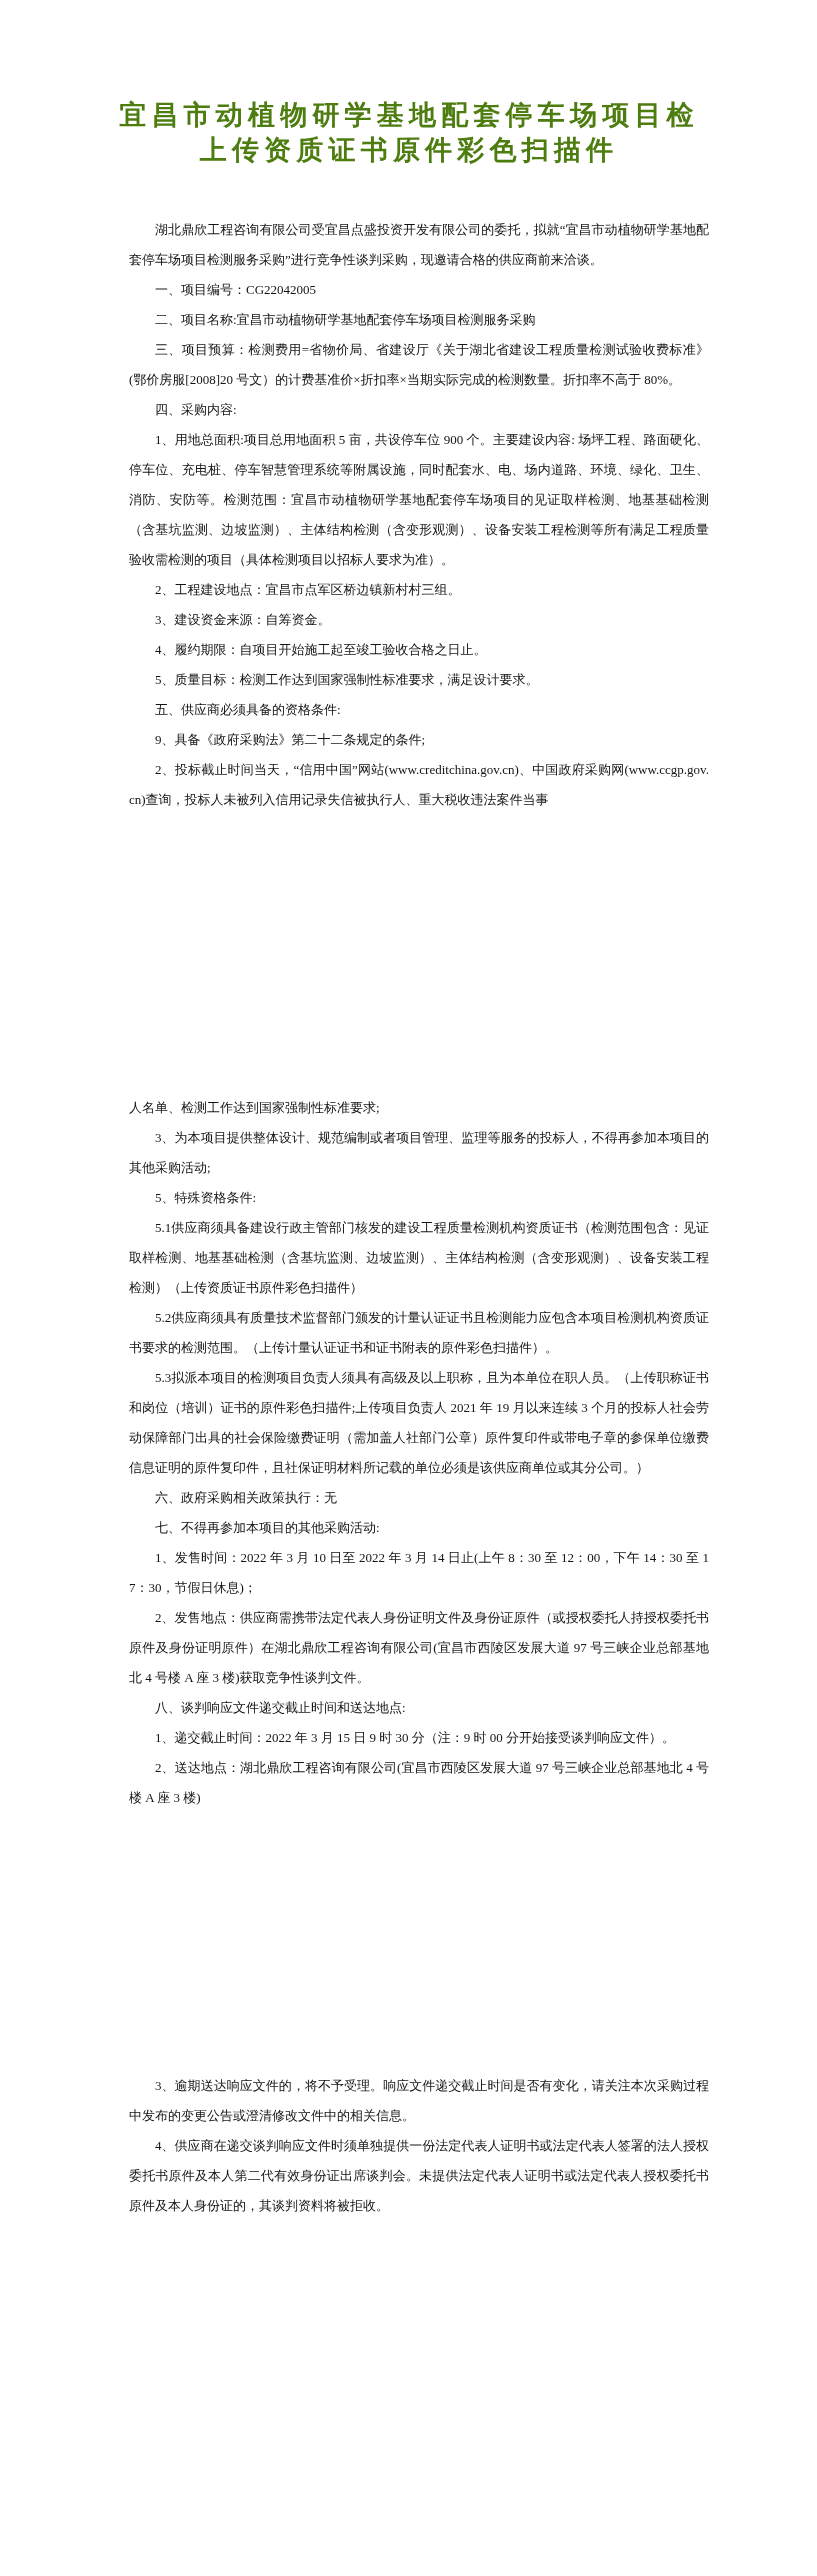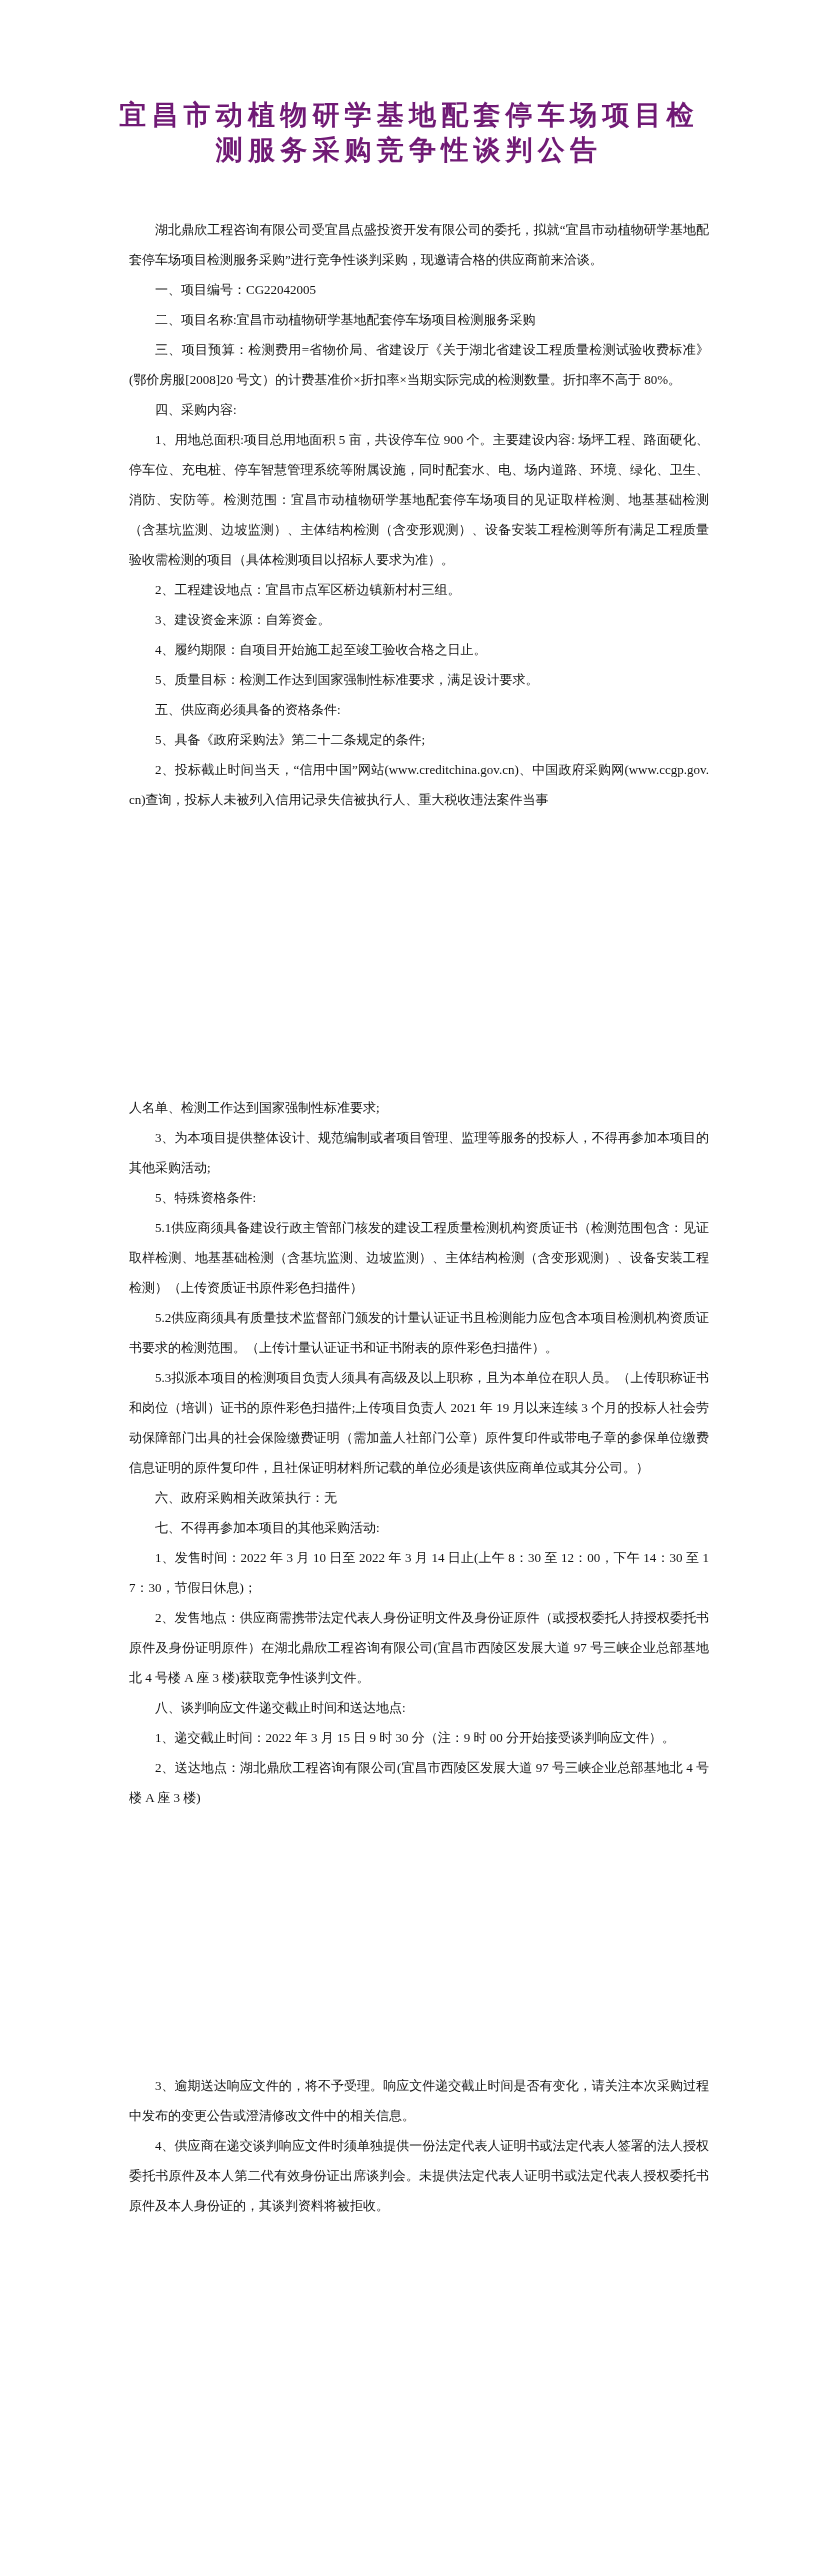--- a/index.html
+++ b/index.html
@@ -1,51 +1,51 @@
 <!DOCTYPE html>
 <html style="font-size:8.2px"><head>
 <meta charset="utf-8">
 <style>
   html,body{margin:0;padding:0;background:#ffffff;}
   body{width:818px;font-family:"Liberation Serif","DejaVu Serif",serif;color:#141414;}
   .page{position:relative;width:818px;height:3470px;background:#fff;box-sizing:border-box;
         padding-top:98px;overflow:hidden;}
-  .title{text-align:center;color:#701a75;font-weight:bold;font-size:27px;line-height:35px;
+  .title{text-align:center;color:#4d7c0f;font-weight:bold;font-size:27px;line-height:35px;
          letter-spacing:5.2px;margin:0;}
   .title span{display:block;}
   .content{margin:47px 109px 0 129px;}
   .content p{margin:0;font-size:13px;line-height:30px;text-align:justify;text-indent:2em;
              word-break:break-all;}
   .content p.noindent{text-indent:0;}
   .gap-a{height:278px;}
   .gap-b{height:258px;}
 </style>
 </head>
 <body>
 
 <div class="page">
 
   <h1 class="title">
     <span>宜昌市动植物研学基地配套停车场项目检</span>
-    <span>测服务采购竞争性谈判公告</span>
+    <span>上传资质证书原件彩色扫描件</span>
   </h1>
 
   <div class="content">
     <p>湖北鼎欣工程咨询有限公司受宜昌点盛投资开发有限公司的委托，拟就“宜昌市动植物研学基地配套停车场项目检测服务采购”进行竞争性谈判采购，现邀请合格的供应商前来洽谈。</p>
     <p>一、项目编号：CG22042005</p>
     <p>二、项目名称:宜昌市动植物研学基地配套停车场项目检测服务采购</p>
     <p>三、项目预算：检测费用=省物价局、省建设厅《关于湖北省建设工程质量检测试验收费标准》(鄂价房服[2008]20 号文）的计费基准价×折扣率×当期实际完成的检测数量。折扣率不高于 80%。</p>
     <p>四、采购内容:</p>
     <p>1、用地总面积:项目总用地面积 5 亩，共设停车位 900 个。主要建设内容: 场坪工程、路面硬化、停车位、充电桩、停车智慧管理系统等附属设施，同时配套水、电、场内道路、环境、绿化、卫生、消防、安防等。检测范围：宜昌市动植物研学基地配套停车场项目的见证取样检测、地基基础检测（含基坑监测、边坡监测）、主体结构检测（含变形观测）、设备安装工程检测等所有满足工程质量验收需检测的项目（具体检测项目以招标人要求为准）。</p>
     <p>2、工程建设地点：宜昌市点军区桥边镇新村村三组。</p>
     <p>3、建设资金来源：自筹资金。</p>
     <p>4、履约期限：自项目开始施工起至竣工验收合格之日止。</p>
     <p>5、质量目标：检测工作达到国家强制性标准要求，满足设计要求。</p>
     <p>五、供应商必须具备的资格条件:</p>
-    <p>5、具备《政府采购法》第二十二条规定的条件;</p>
+    <p>9、具备《政府采购法》第二十二条规定的条件;</p>
     <p>2、投标截止时间当天，“信用中国”网站(www.creditchina.gov.cn)、中国政府采购网(www.ccgp.gov.cn)查询，投标人未被列入信用记录失信被执行人、重大税收违法案件当事</p>
 
     <div class="gap-a"></div>
 
     <p class="noindent">人名单、检测工作达到国家强制性标准要求;</p>
     <p>3、为本项目提供整体设计、规范编制或者项目管理、监理等服务的投标人，不得再参加本项目的其他采购活动;</p>
     <p>5、特殊资格条件:</p>
     <p>5.1供应商须具备建设行政主管部门核发的建设工程质量检测机构资质证书（检测范围包含：见证取样检测、地基基础检测（含基坑监测、边坡监测）、主体结构检测（含变形观测）、设备安装工程检测）（上传资质证书原件彩色扫描件）</p>
     <p>5.2供应商须具有质量技术监督部门颁发的计量认证证书且检测能力应包含本项目检测机构资质证书要求的检测范围。（上传计量认证证书和证书附表的原件彩色扫描件）。</p>
     <p>5.3拟派本项目的检测项目负责人须具有高级及以上职称，且为本单位在职人员。（上传职称证书和岗位（培训）证书的原件彩色扫描件;上传项目负责人 2021 年 19 月以来连续 3 个月的投标人社会劳动保障部门出具的社会保险缴费证明（需加盖人社部门公章）原件复印件或带电子章的参保单位缴费信息证明的原件复印件，且社保证明材料所记载的单位必须是该供应商单位或其分公司。）</p>

